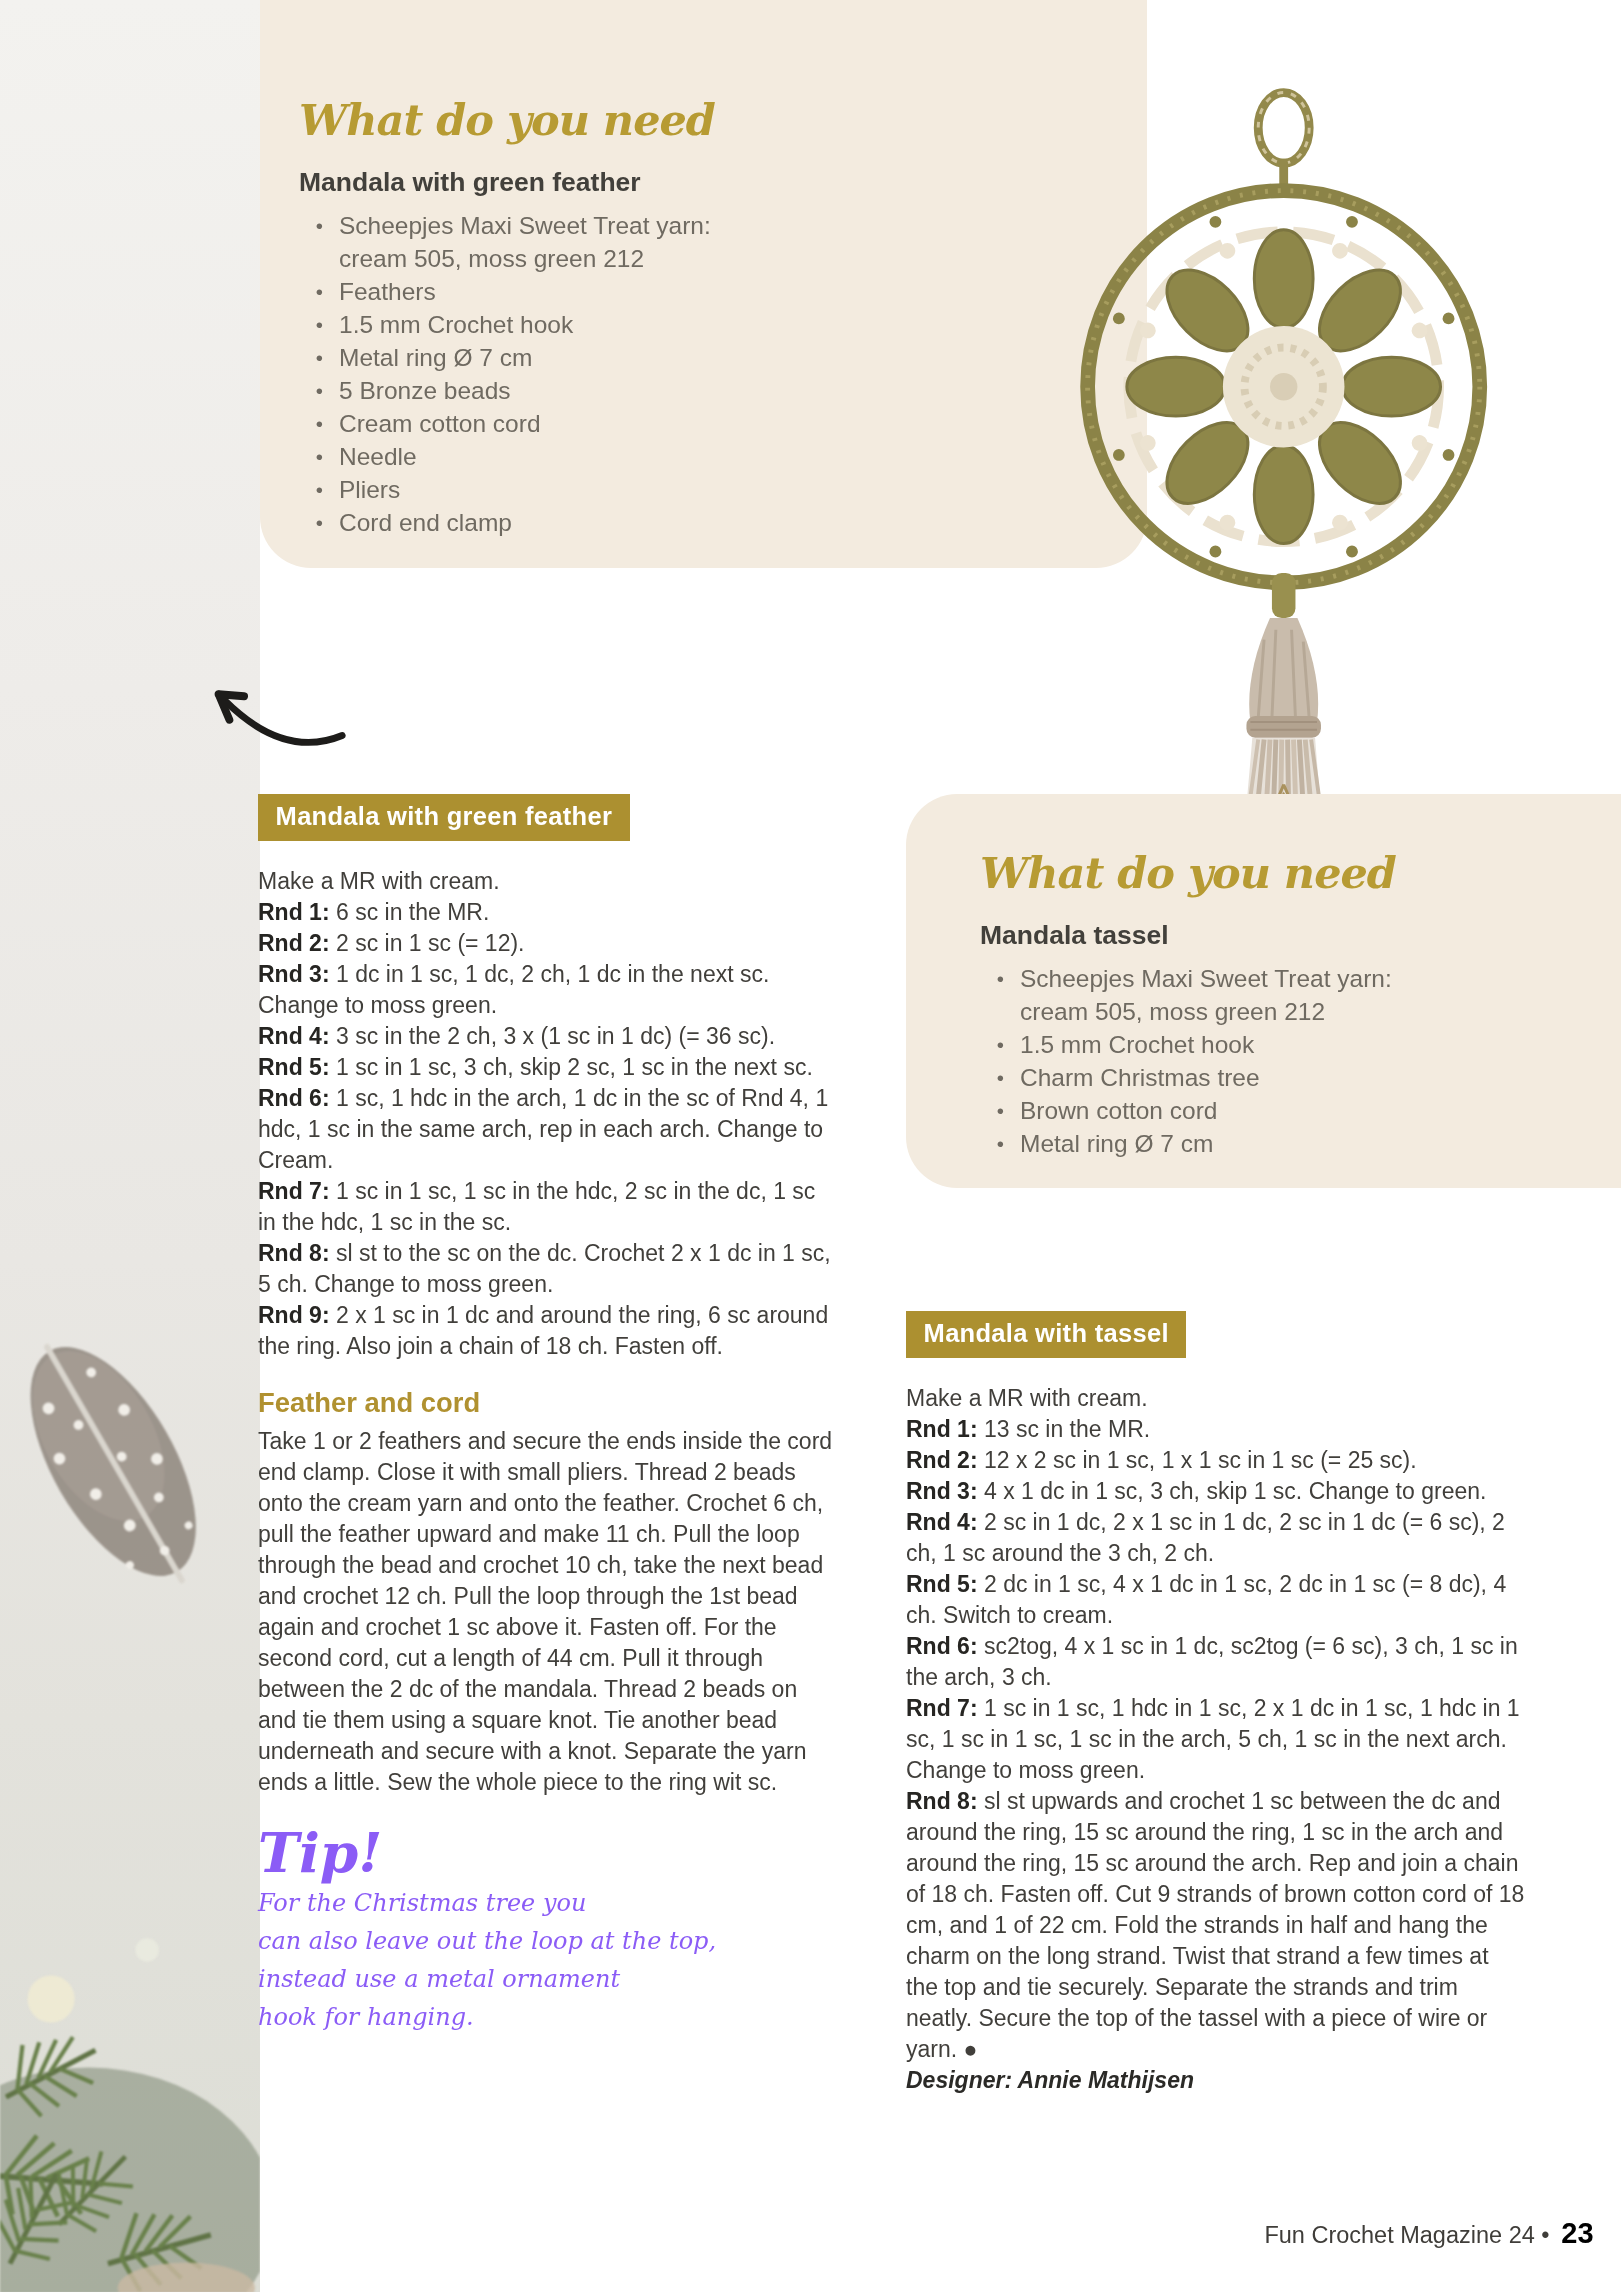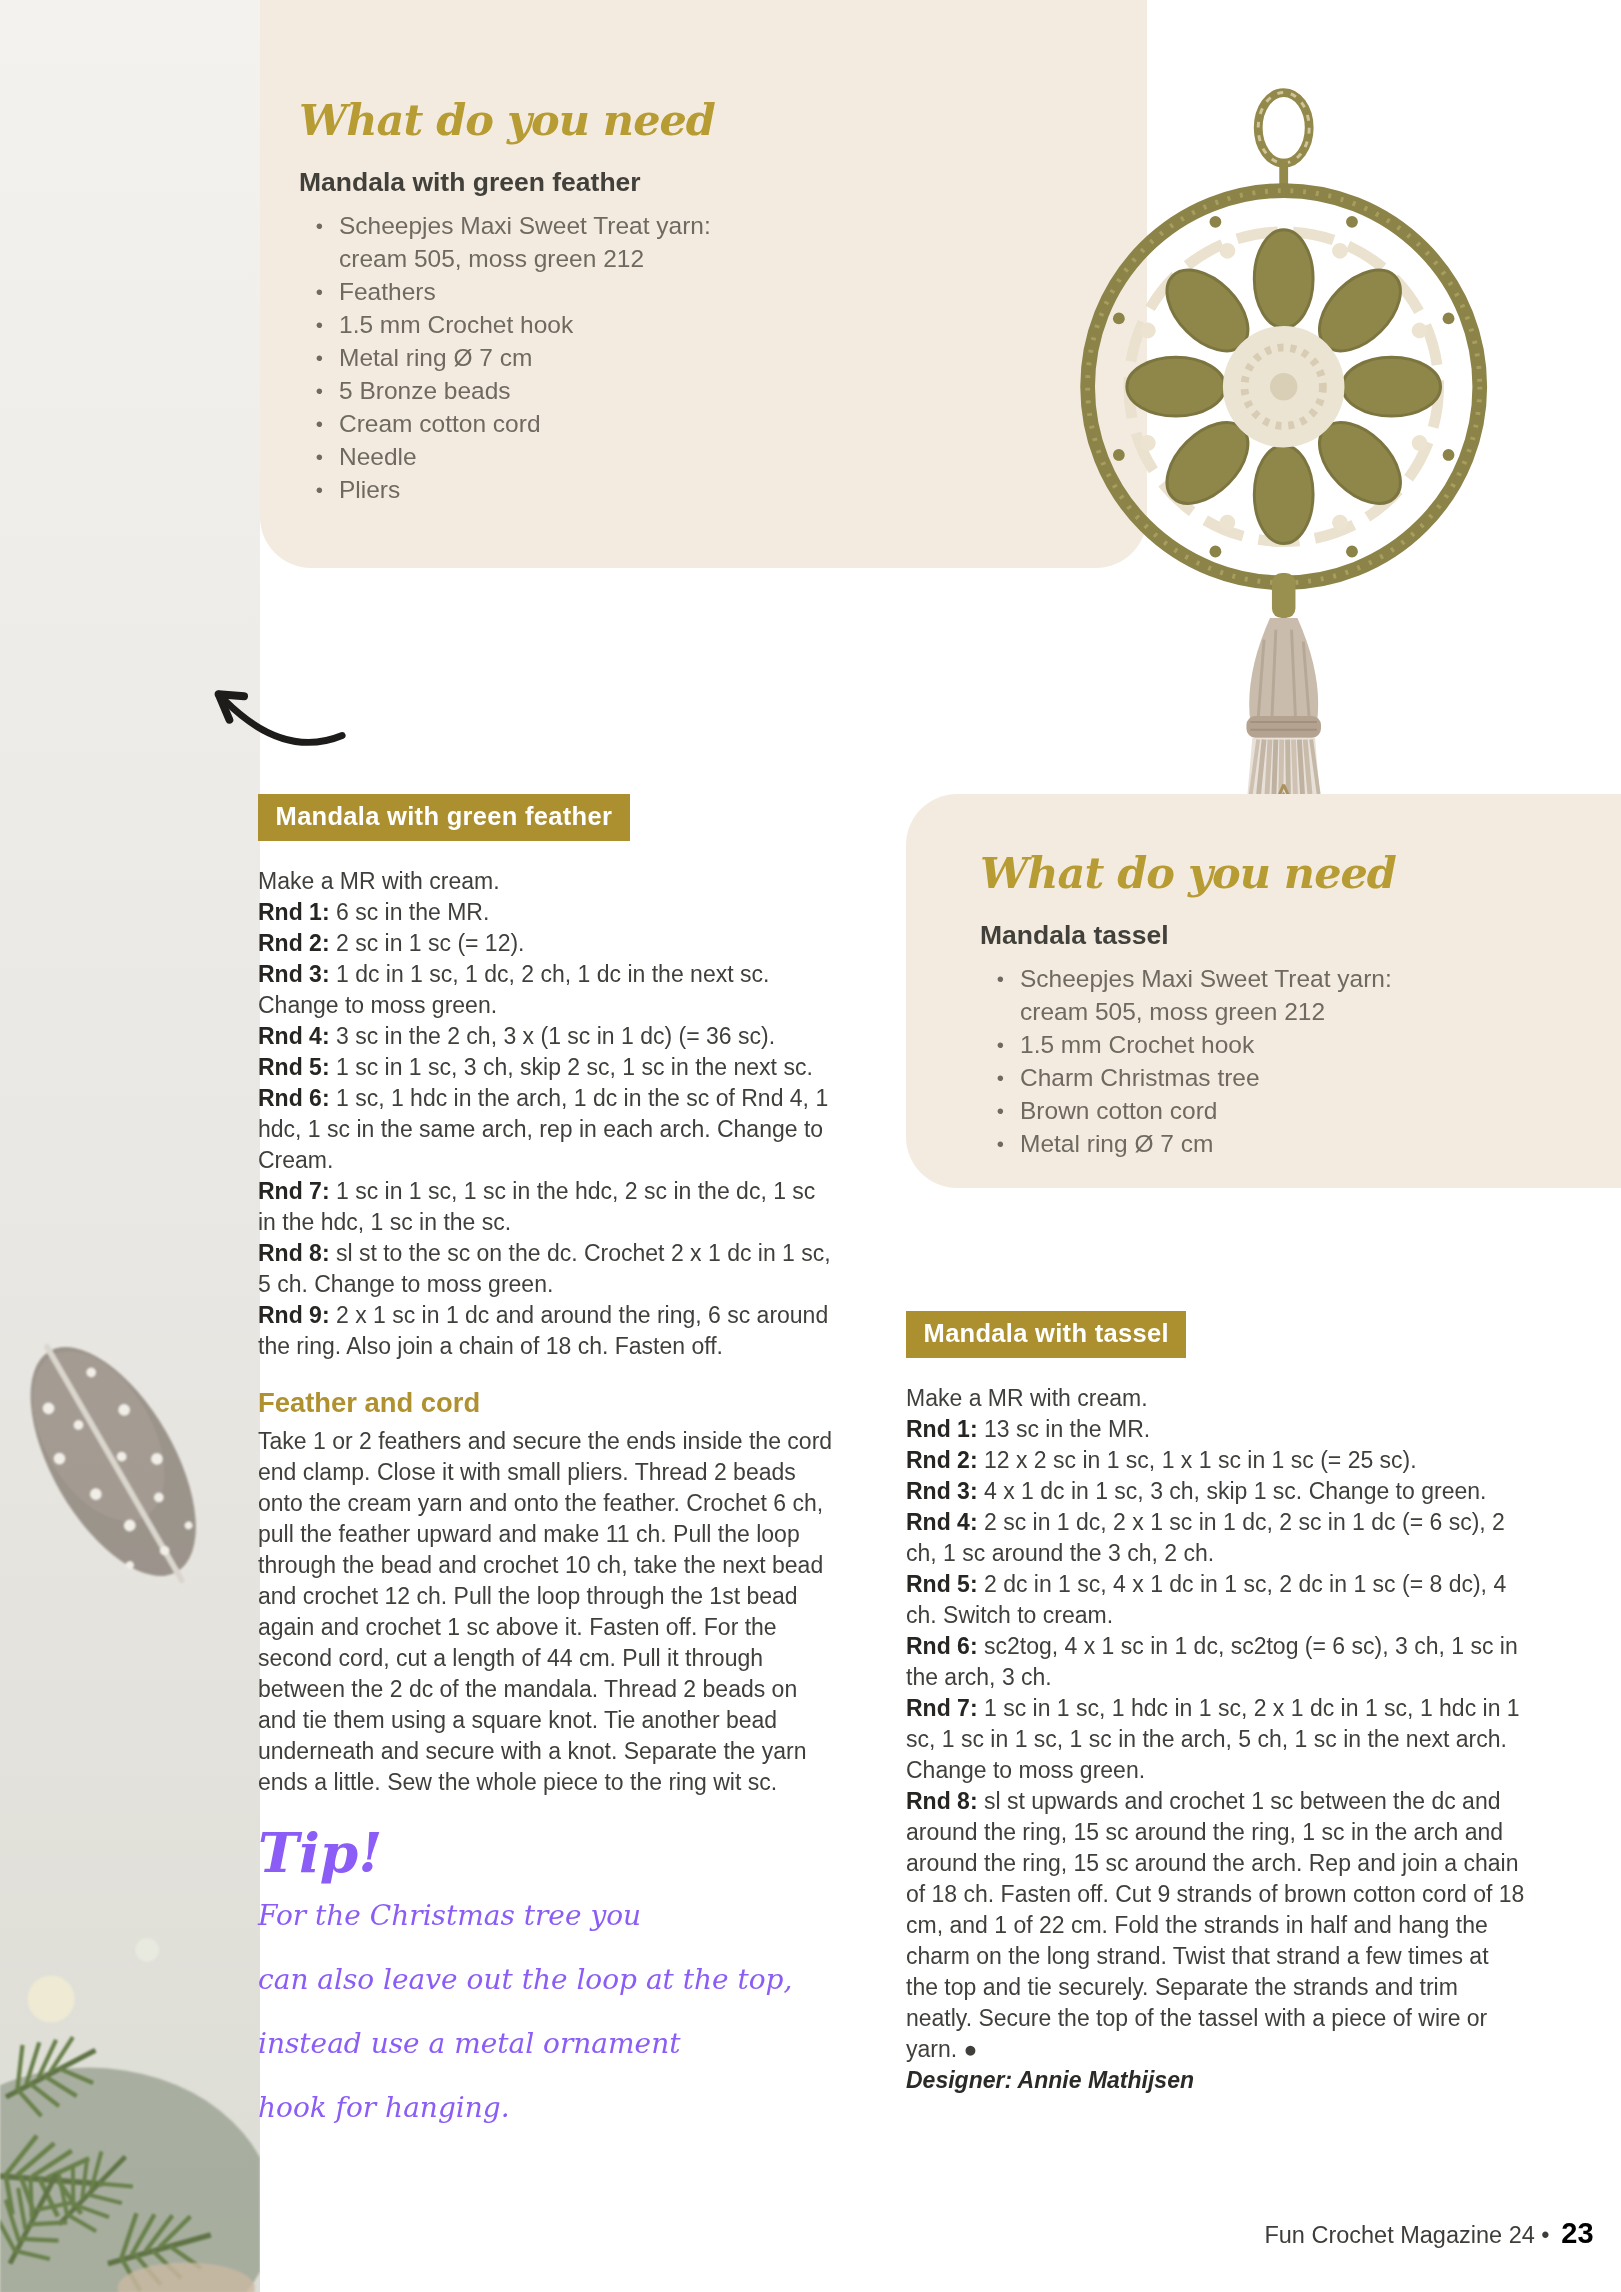--- a/index.html
+++ b/index.html
@@ -42,21 +42,21 @@
   #col-right{left:906px;top:1311px;width:619px;}
   .pattern{margin-top:24.5px;font-size:23px;line-height:31px;color:#413f3b;}
   .pattern p{margin:0;}
   .rnd b{color:#262522;}
   .gold-subhead{font-size:27.4px;font-weight:bold;color:#b09130;margin:25.5px 0 7.8px;}
   .designer{font-weight:bold;font-style:italic;color:#2b2a27;margin-top:0;}
 
   
   .tip{margin-top:39px;text-align:left;font-family:"DejaVu Serif",serif;font-style:italic;color:#8b5cf6;}
   .tip-title{font-size:55px;font-weight:bold;margin-bottom:15.7px;}
-  .tip-text{font-size:28px;line-height:64px;white-space:pre-line;}
+  .tip-text{font-size:24px;line-height:38px;white-space:pre-line;}
 
   
   .ornament{position:absolute;left:1019px;top:71px;width:549px;height:1098px;}
   .arrow{position:absolute;left:199px;top:657px;width:152px;height:103px;}
 
   
   .footer{position:absolute;left:0;right:27.4px;top:2217px;text-align:right;font-size:23.5px;color:#3f3d39;}
   .footer .page-num{font-weight:bold;font-size:29px;margin-left:11.8px;color:#000000;}
 </style>
 </head>
@@ -125,20 +125,21 @@
     <ul class="needs-list">
       <li>Scheepjes Maxi Sweet Treat yarn:
 cream 505, moss green 212</li>
       <li>Feathers</li>
       <li>1.5 mm Crochet hook</li>
       <li>Metal ring Ø 7 cm</li>
       <li>5 Bronze beads</li>
       <li>Cream cotton cord</li>
       <li>Needle</li>
       <li>Pliers</li>
+      <li>Cord end clamp</li>
     </ul>
   </section>
 
   <div class="ornament">
     <svg viewBox="0 0 560 1120" width="549" height="1098">
 
       <ellipse cx="270" cy="58" rx="26" ry="36" fill="none" stroke="#93894b" stroke-width="9"></ellipse>
       <ellipse cx="270" cy="58" rx="26" ry="36" fill="none" stroke="#cfc39a" stroke-width="3" stroke-dasharray="6 8"></ellipse>
       <path d="M270 94 L270 124" stroke="#93894b" stroke-width="9" stroke-linecap="round"></path>
 

